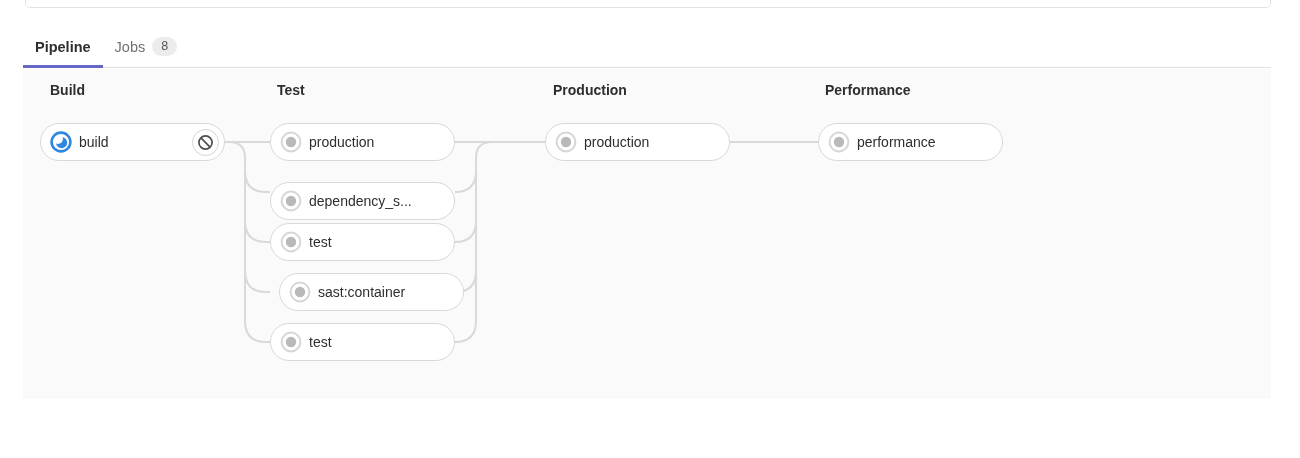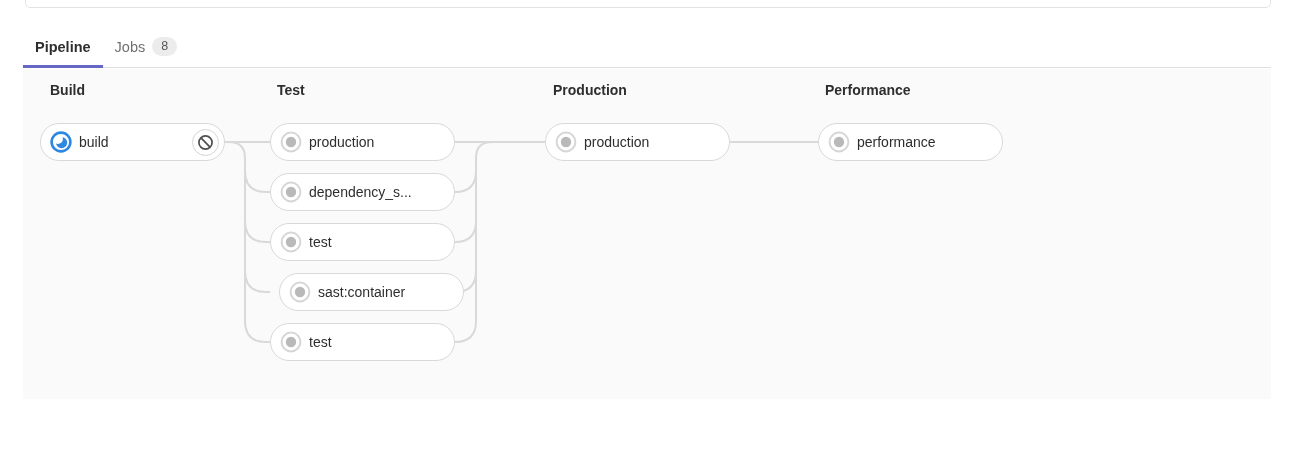--- a/index.html
+++ b/index.html
@@ -96,21 +96,21 @@
     </div>
 
     <div class="pill" style="left:247px;top:54px">
       <svg class="status-svg" width="22" height="22" viewBox="0 0 22 22">
         <circle cx="11" cy="11" r="9.4" fill="#fff" stroke="var(--created-ring)" stroke-width="2"></circle>
         <circle cx="11" cy="11" r="5.2" fill="var(--created-dot)"></circle>
       </svg>
       <span class="job-label">production</span>
     </div>
 
-    <div class="pill" style="left:247px;top:104px">
+    <div class="pill" style="left:247px;top:113px">
       <svg class="status-svg" width="22" height="22" viewBox="0 0 22 22">
         <circle cx="11" cy="11" r="9.4" fill="#fff" stroke="var(--created-ring)" stroke-width="2"></circle>
         <circle cx="11" cy="11" r="5.2" fill="var(--created-dot)"></circle>
       </svg>
       <span class="job-label">dependency_s...</span>
     </div>
 
     <div class="pill" style="left:247px;top:154px">
       <svg class="status-svg" width="22" height="22" viewBox="0 0 22 22">
         <circle cx="11" cy="11" r="9.4" fill="#fff" stroke="var(--created-ring)" stroke-width="2"></circle>

